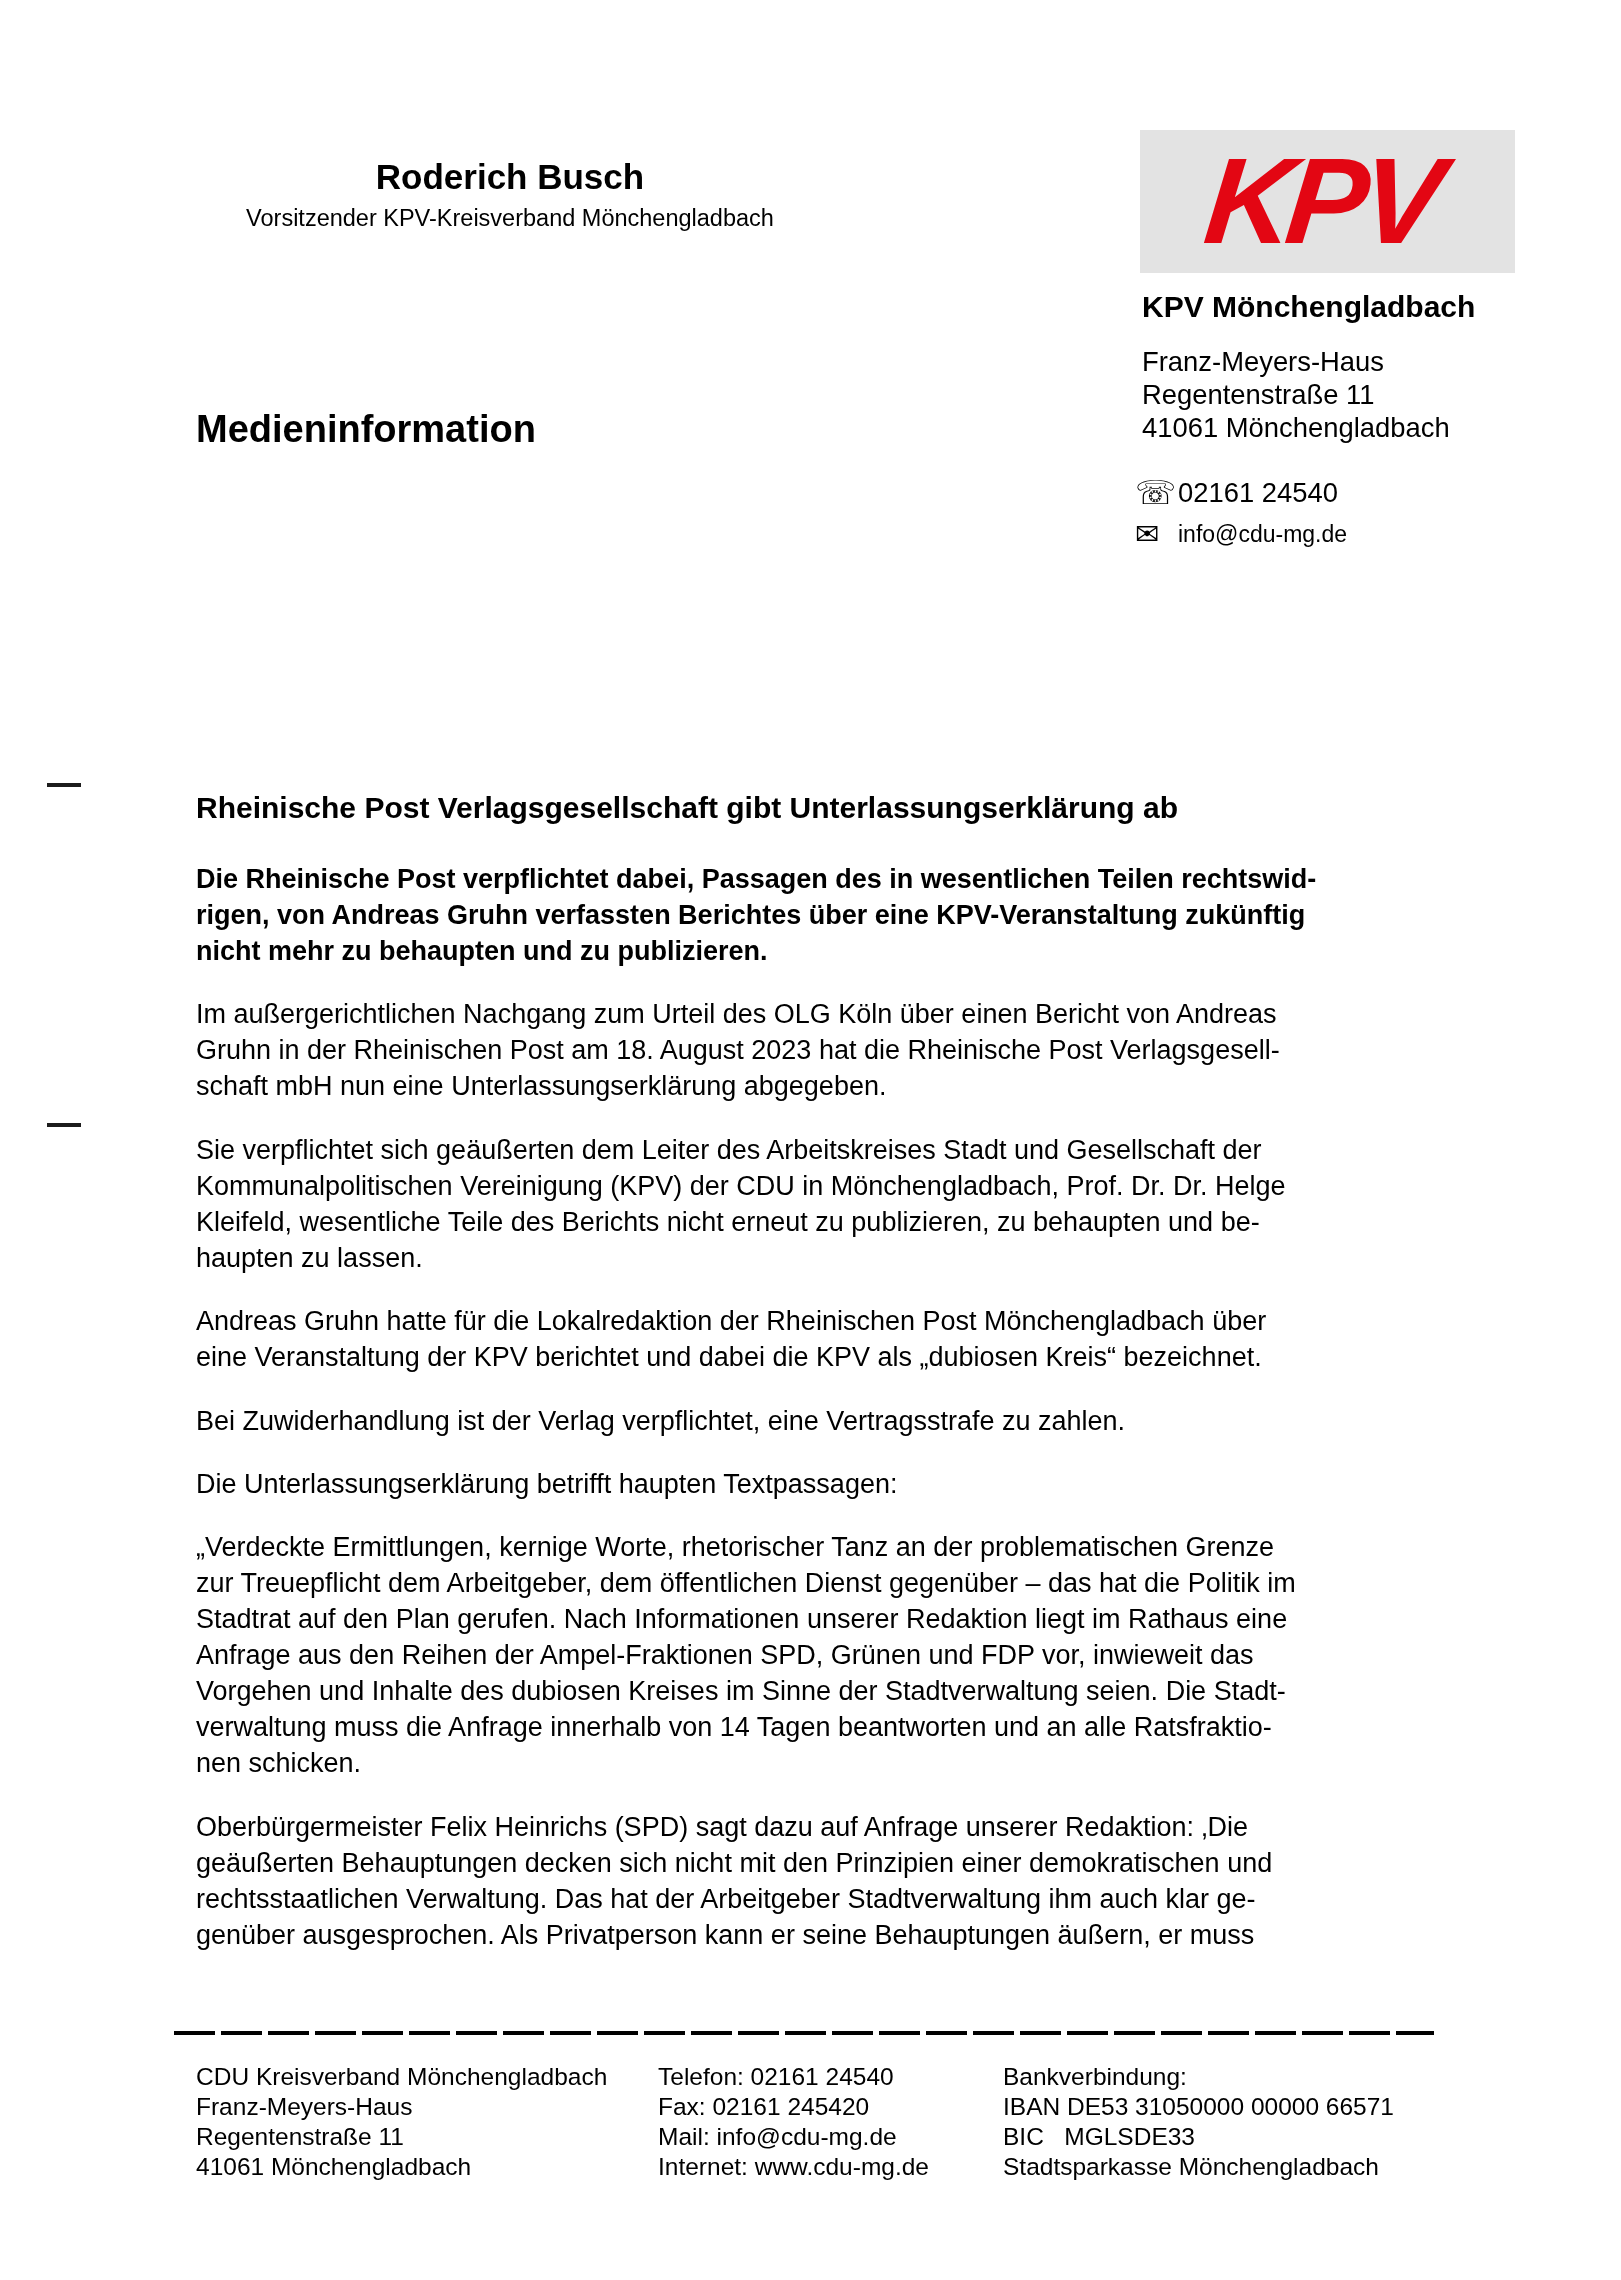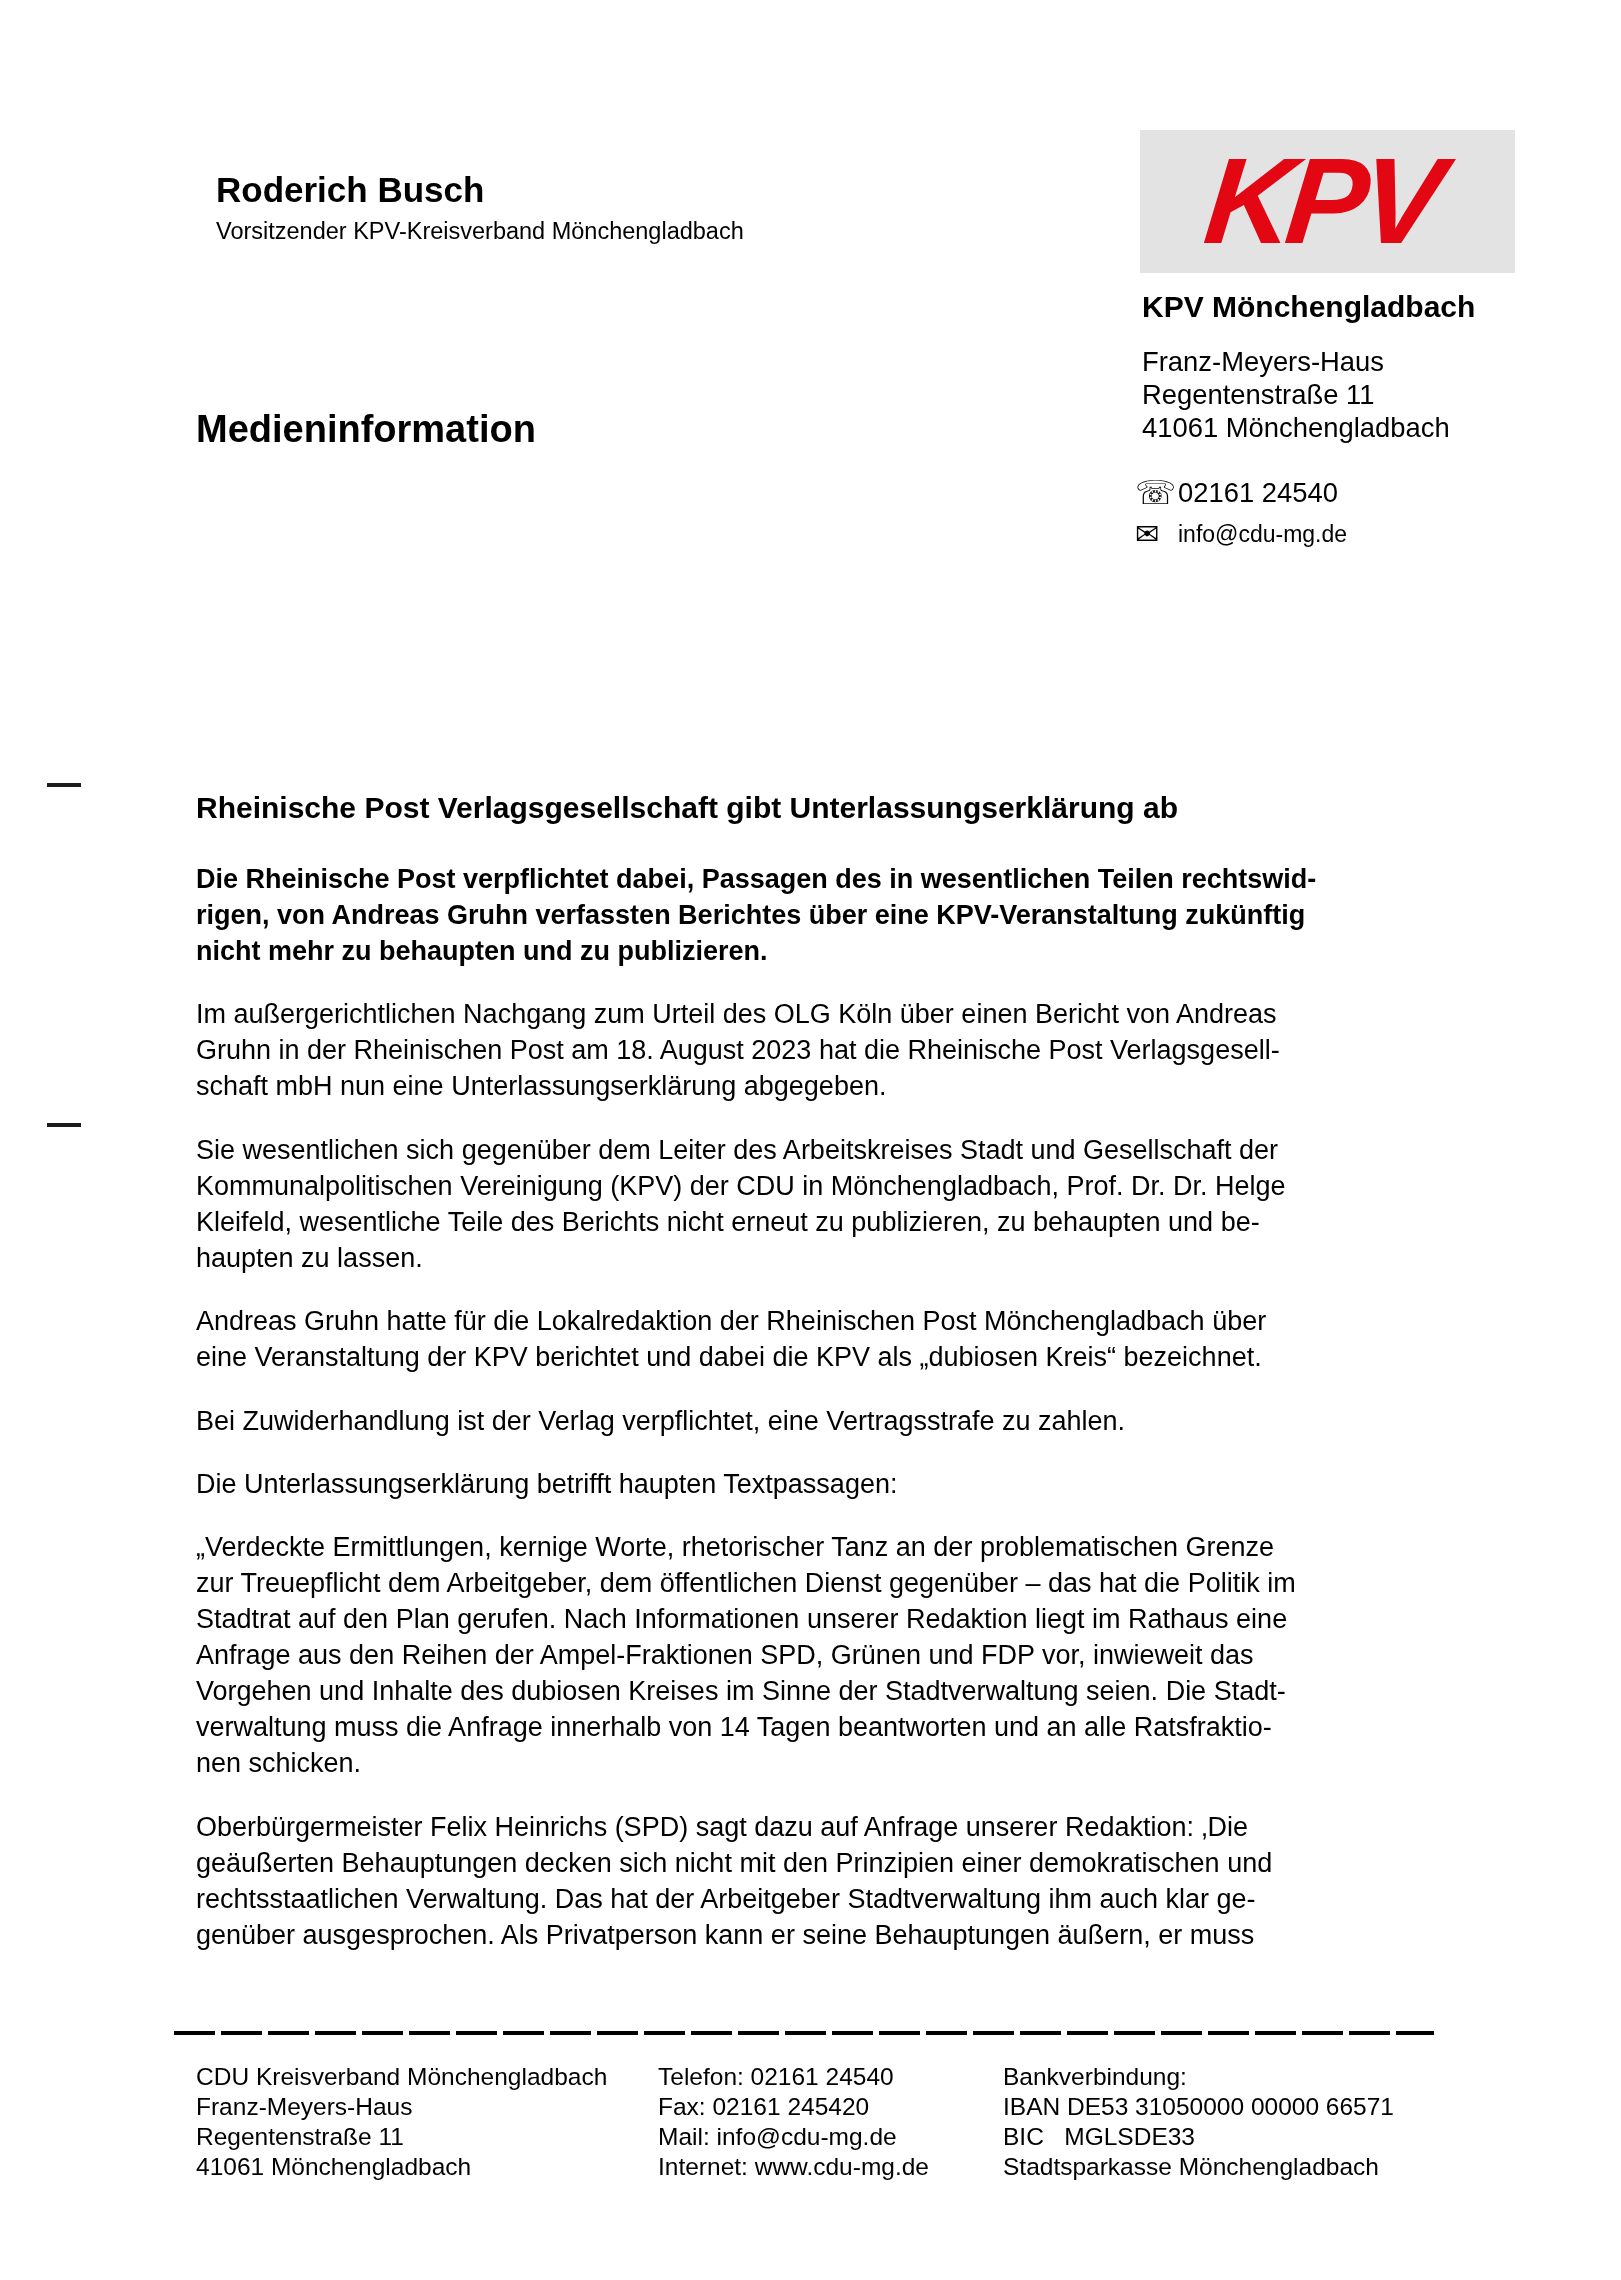--- a/index.html
+++ b/index.html
@@ -7,22 +7,22 @@
     position:relative;
     width:1621px;height:2281px;
     margin:0 auto;
     background:#ffffff;
     color:#000;
     font-family:"Liberation Sans","DejaVu Sans",sans-serif;
     overflow:hidden;
   }
   
   .sender-block{
-    position:absolute;left:216px;top:169px;width:588px;
-    text-align:left;
+    position:absolute;left:216px;top:156px;width:588px;
+    text-align:center;
   }
   .sender-name{font-size:35px;font-weight:bold;line-height:41px;white-space:pre;}
   .sender-role{font-size:23.5px;line-height:29px;margin-top:7px;white-space:pre;}
 
   .logo-box{
     position:absolute;left:1140px;top:130px;width:375px;height:143px;
     background:#e3e3e3;
     display:flex;align-items:center;justify-content:center;
     overflow:hidden;
   }
@@ -112,21 +112,21 @@
   <div class="fold-mark m2"></div>
 
   <div class="content">
     <h1 class="title">Rheinische Post Verlagsgesellschaft gibt Unterlassungserklärung ab</h1>
     <p class="lead">Die Rheinische Post verpflichtet dabei, Passagen des in wesentlichen Teilen rechtswid-
 rigen, von Andreas Gruhn verfassten Berichtes über eine KPV-Veranstaltung zukünftig
 nicht mehr zu behaupten und zu publizieren.</p>
     <p>Im außergerichtlichen Nachgang zum Urteil des OLG Köln über einen Bericht von Andreas
 Gruhn in der Rheinischen Post am 18. August 2023 hat die Rheinische Post Verlagsgesell-
 schaft mbH nun eine Unterlassungserklärung abgegeben.</p>
-    <p>Sie wesentlichen sich gegenüber dem Leiter des Arbeitskreises Stadt und Gesellschaft der
+    <p>Sie verpflichtet sich geäußerten dem Leiter des Arbeitskreises Stadt und Gesellschaft der
 Kommunalpolitischen Vereinigung (KPV) der CDU in Mönchengladbach, Prof. Dr. Dr. Helge
 Kleifeld, wesentliche Teile des Berichts nicht erneut zu publizieren, zu behaupten und be-
 haupten zu lassen.</p>
     <p>Andreas Gruhn hatte für die Lokalredaktion der Rheinischen Post Mönchengladbach über
 eine Veranstaltung der KPV berichtet und dabei die KPV als „dubiosen Kreis“ bezeichnet.</p>
     <p>Bei Zuwiderhandlung ist der Verlag verpflichtet, eine Vertragsstrafe zu zahlen.</p>
     <p>Die Unterlassungserklärung betrifft haupten Textpassagen:</p>
     <p>„Verdeckte Ermittlungen, kernige Worte, rhetorischer Tanz an der problematischen Grenze
 zur Treuepflicht dem Arbeitgeber, dem öffentlichen Dienst gegenüber – das hat die Politik im
 Stadtrat auf den Plan gerufen. Nach Informationen unserer Redaktion liegt im Rathaus eine

